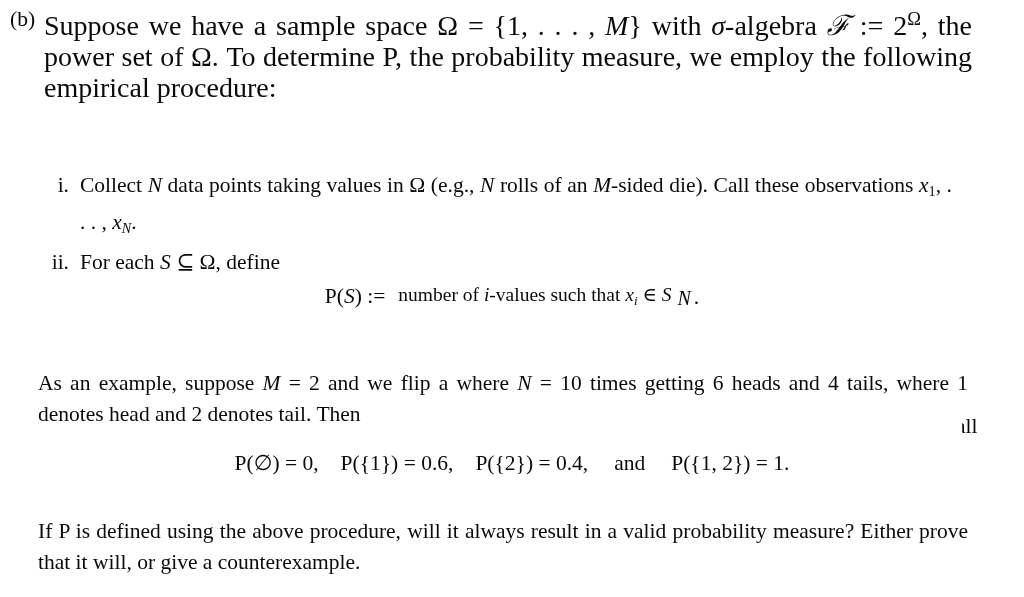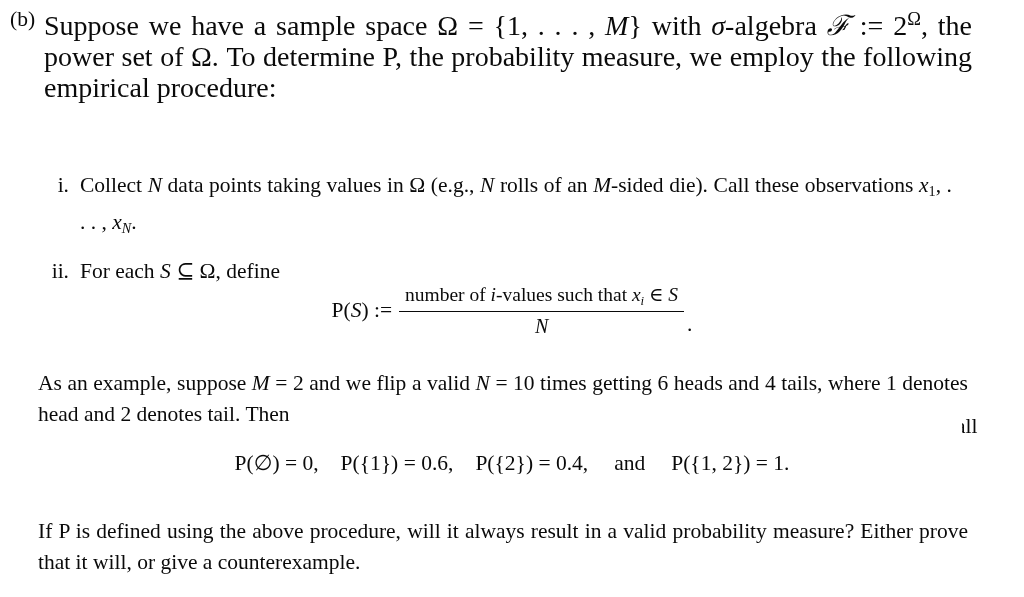--- a/index.html
+++ b/index.html
@@ -66,21 +66,21 @@
     left: 0;
     top: 170px;
     width: 952px;
   }
   .ritem {
     display: flex;
     align-items: flex-start;
     font-size: 21.5px;
     line-height: 31px;
   }
-  .ritem + .ritem { margin-top: 12px; }
+  .ritem + .ritem { margin-top: 3px; }
   .rnum {
     flex: 0 0 auto;
     width: 80px;
     text-align: right;
     padding-right: 11px;
     box-sizing: border-box;
   }
   .rtext {
     flex: 1 1 auto;
     text-align: justify;
@@ -100,21 +100,21 @@
     align-items: center;
     font-size: 21.5px;
   }
   .frac-lhs {
     white-space: nowrap;
     margin-right: 7px;
     font-size: 21.5px;
   }
   .frac {
     display: inline-flex;
-    flex-direction: column;
+    flex-direction: row;
     align-items: center;
     vertical-align: middle;
     font-size: 19.5px;
   }
   .frac-num {
     white-space: nowrap;
     padding: 0 6px 2px 6px;
   }
   .frac-bar {
     width: 100%;
@@ -208,21 +208,21 @@
     <span class="frac-lhs"><span class="mup">P(</span><span class="mi">S</span><span>) :=</span></span>
     <span class="frac">
       <span class="frac-num"><span>number of </span><span class="mi">i</span><span>-values such that </span><span class="mi">x</span><span class="sub">i</span><span> ∈ </span><span class="mi">S</span></span>
       <span class="frac-bar"></span>
       <span class="frac-den mi">N</span>
     </span>
     <span class="frac-period">.</span>
   </div>
 
   <div class="para para-example">
-    <p><span>As an example, suppose </span><span class="mi">M</span><span> = 2</span><span> and we flip a valid </span><span class="mi">N</span><span> = 10</span><span> times getting 6 heads and 4 tails, where 1 denotes head and 2 denotes tail. Then</span></p>
+    <p><span>As an example, suppose </span><span class="mi">M</span><span> = 2</span><span> and we flip a where </span><span class="mi">N</span><span> = 10</span><span> times getting 6 heads and 4 tails, where 1 denotes head and 2 denotes tail. Then</span></p>
   </div>
 
   <div class="stray">
     <span class="clip">all</span>
   </div>
 
   <div class="display-values"><span>P(∅) = 0,</span><span class="gap"></span><span>P({1}) = 0.6,</span><span class="gap"></span><span>P({2}) = 0.4,</span><span class="gap-wide"></span><span>and</span><span class="gap-wide"></span><span>P({1, 2}) = 1.</span></div>
 
   <div class="para para-question">
     <p>If P is defined using the above procedure, will it always result in a valid probability measure? Either prove that it will, or give a counterexample.</p>

